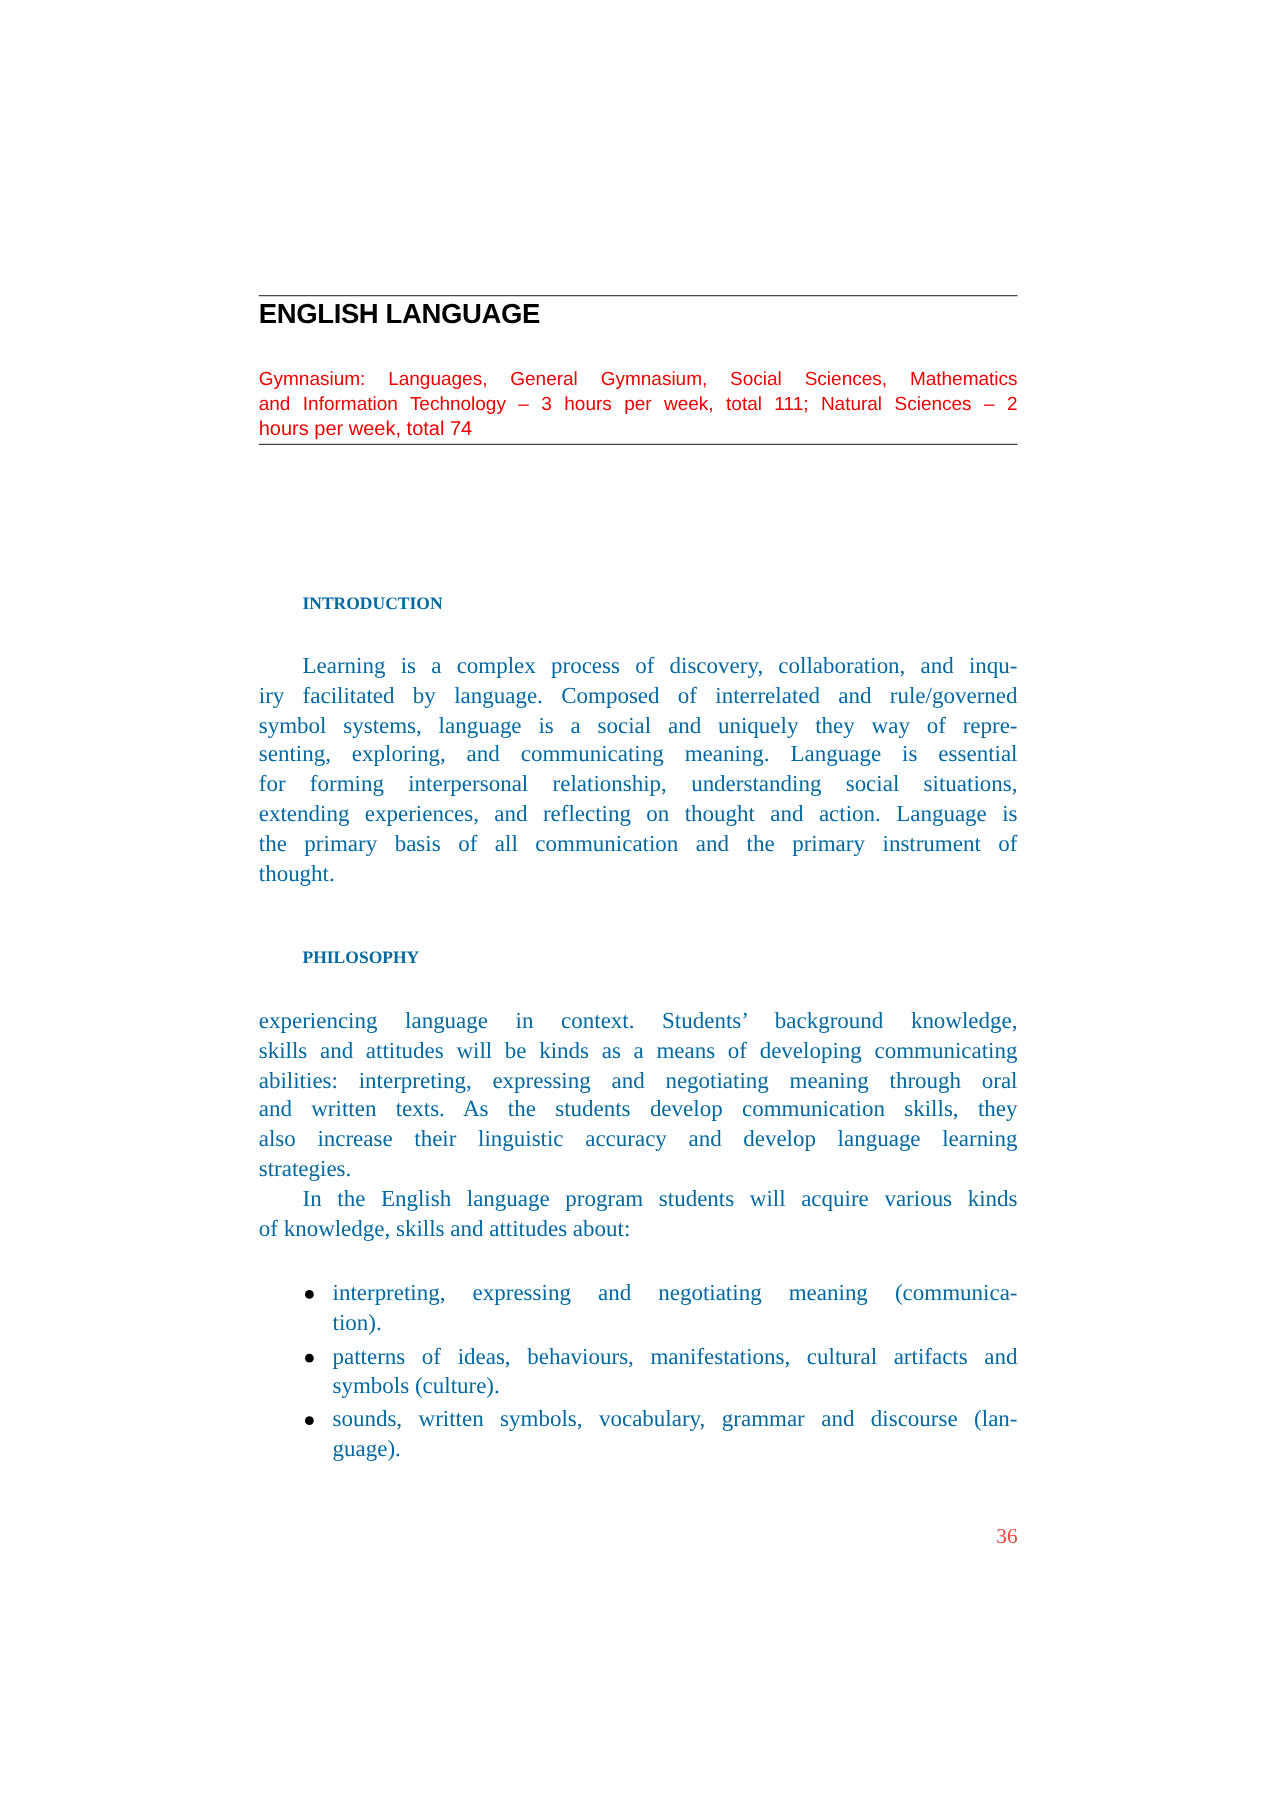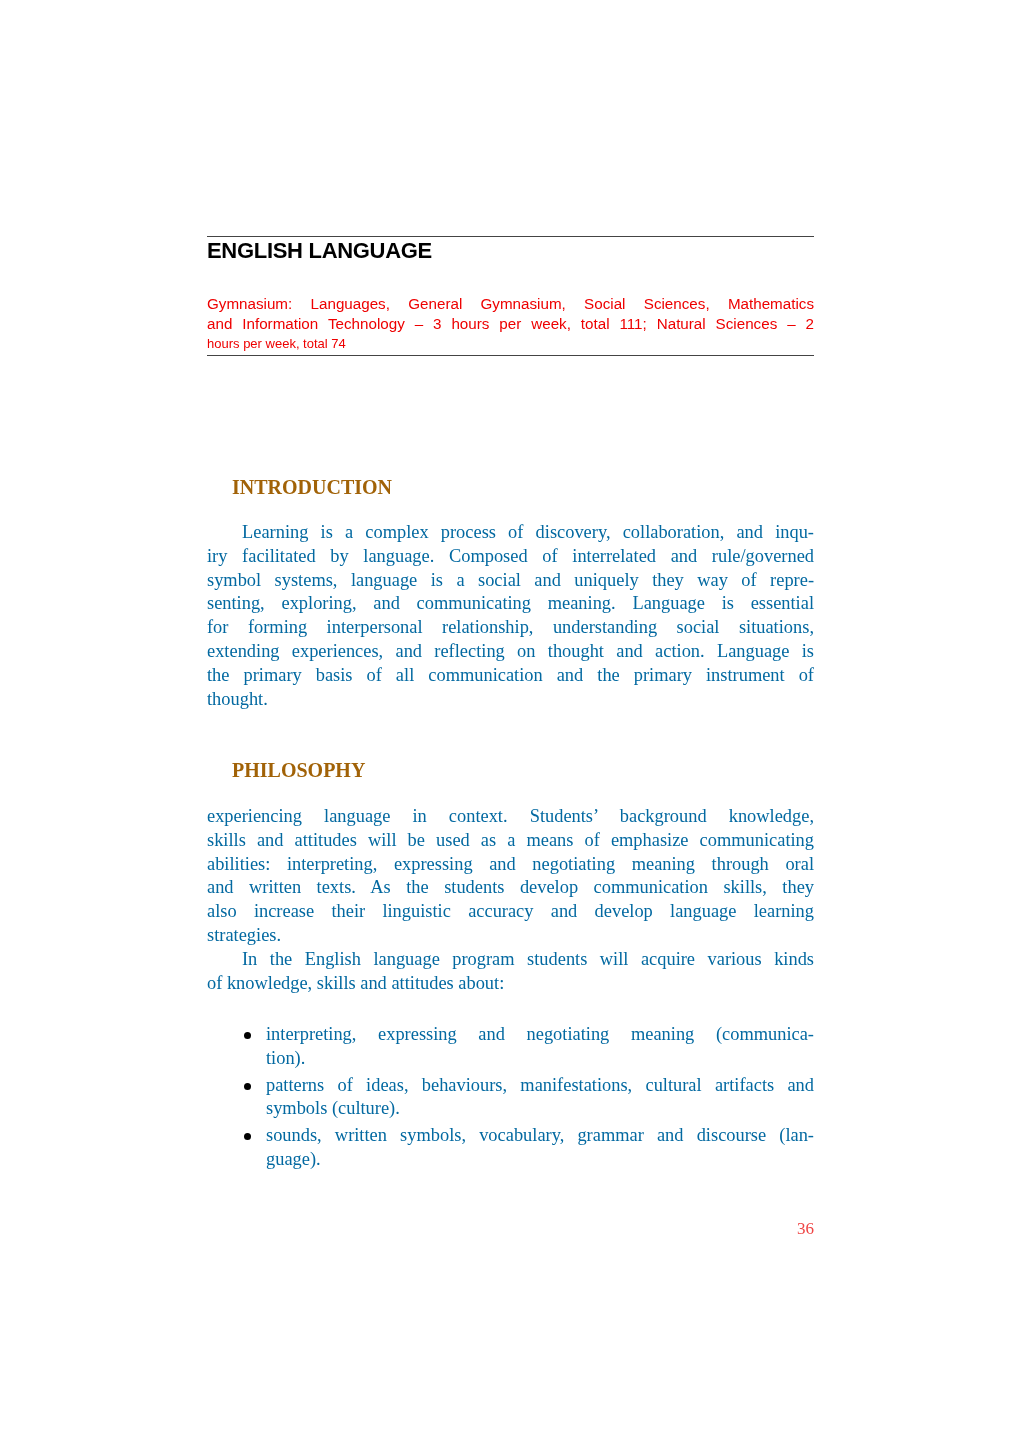--- a/index.html
+++ b/index.html
@@ -16,23 +16,23 @@
       font-size: 22px; letter-spacing: -0.3px; color: #000; margin: 0;
     }
 
     .subtitle {
       position: absolute; left: 207px; top: 294px; width: 607px;
       font-family: "Liberation Sans", sans-serif; font-size: 15.2px;
       line-height: 20px; color: #ee0000;
     }
 
     .heading {
-      position: absolute; left: 232px;
+      position: absolute; left: 242px;
       font-family: "Liberation Serif", serif; font-weight: bold;
-      font-size: 20px; color: #a16207; margin: 0;
+      font-size: 14px; color: #0369a1; margin: 0;
     }
 
     .para { position: absolute; left: 207px; width: 607px; }
     .line {
       display: block; font-family: "Liberation Serif", serif; font-size: 18.4px;
       line-height: 23.8px; height: 23.8px; color: #0369a1; white-space: nowrap;
       text-align: justify; text-align-last: justify; overflow: visible;
     }
     .line.last { text-align-last: left; }
     .line.indent { padding-left: 35px; }
@@ -53,42 +53,42 @@
 <body>
 
 <div class="page">
 
   <div class="rule rule-top"></div>
   <h1 class="title">ENGLISH LANGUAGE</h1>
 
   <div class="subtitle">
     <span class="line" style="font-family:'Liberation Sans',sans-serif;font-size:15.2px;line-height:20px;height:20px;color:#ee0000;">Gymnasium: Languages, General Gymnasium, Social Sciences, Mathematics</span>
     <span class="line" style="font-family:'Liberation Sans',sans-serif;font-size:15.2px;line-height:20px;height:20px;color:#ee0000;">and Information Technology – 3 hours per week, total 111; Natural Sciences – 2</span>
-    <span class="line last" style="font-family:'Liberation Sans',sans-serif;font-size:13px;line-height:20px;height:20px;color:#ee0000;">hours per week, total 74</span>
+    <span class="line last" style="font-family:'Liberation Sans',sans-serif;font-size:16px;line-height:20px;height:20px;color:#ee0000;">hours per week, total 74</span>
   </div>
   <div class="rule rule-bottom"></div>
 
   <h2 class="heading" style="top:476px;">INTRODUCTION</h2>
 
   <div class="para" style="top:521px;">
     <span class="line indent">Learning is a complex process of discovery, collaboration, and inqu-</span>
     <span class="line">iry facilitated by language. Composed of interrelated and rule/governed</span>
     <span class="line">symbol systems, language is a social and uniquely they way of repre-</span>
     <span class="line">senting, exploring, and communicating meaning. Language is essential</span>
     <span class="line">for forming interpersonal relationship, understanding social situations,</span>
     <span class="line">extending experiences, and reflecting on thought and action. Language is</span>
     <span class="line">the primary basis of all communication and the primary instrument of</span>
     <span class="line last">thought.</span>
   </div>
 
   <h2 class="heading" style="top:759px;">PHILOSOPHY</h2>
 
   <div class="para" style="top:805px;">
     <span class="line">experiencing language in context. Students’ background knowledge,</span>
-    <span class="line">skills and attitudes will be used as a means of emphasize communicating</span>
+    <span class="line">skills and attitudes will be kinds as a means of developing communicating</span>
     <span class="line">abilities: interpreting, expressing and negotiating meaning through oral</span>
     <span class="line">and written texts. As the students develop communication skills, they</span>
     <span class="line">also increase their linguistic accuracy and develop language learning</span>
     <span class="line last">strategies.</span>
     <span class="line indent">In the English language program students will acquire various kinds</span>
     <span class="line last">of knowledge, skills and attitudes about:</span>
   </div>
 
   <ul class="bullets" style="top:1023px;">
     <li class="bullet-item">

